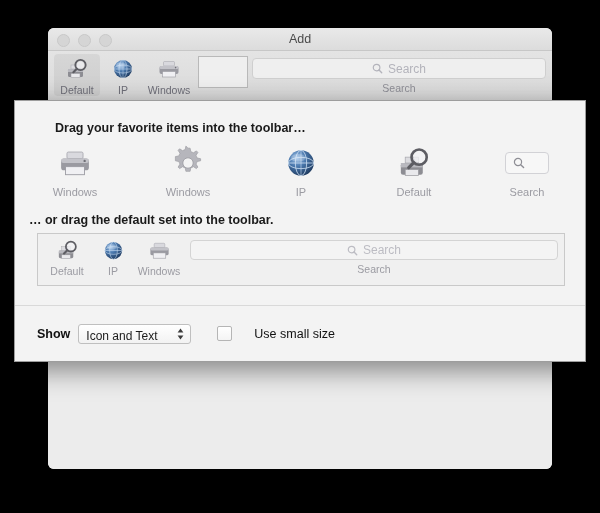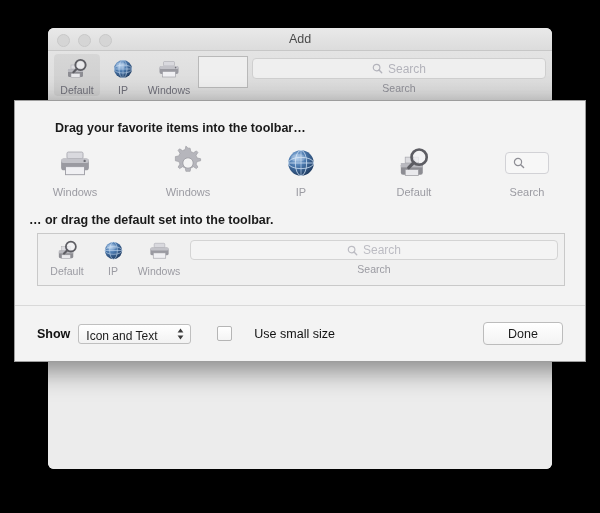--- a/index.html
+++ b/index.html
@@ -608,17 +608,16 @@
           <svg width="7" height="13" viewBox="0 0 7 13">
             <polygon points="3.5,1 6.4,5 0.6,5" fill="#3c3c3c"></polygon>
             <polygon points="3.5,12 6.4,8 0.6,8" fill="#3c3c3c"></polygon>
           </svg>
         </span>
       </div>
       <div class="checkrow">
         <div class="checkbox"></div>
         <div class="check-label">Use small size</div>
       </div>
-      <div class="done-btn">Done</div>
     </div>
 
   </div>
 </div>
 
 </body></html>

